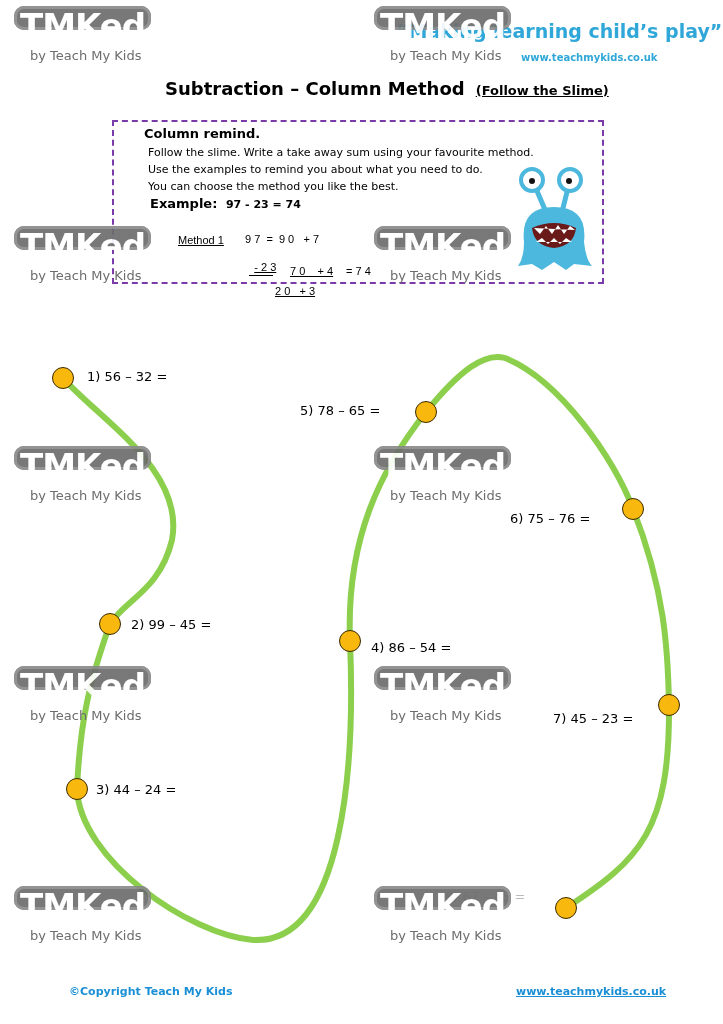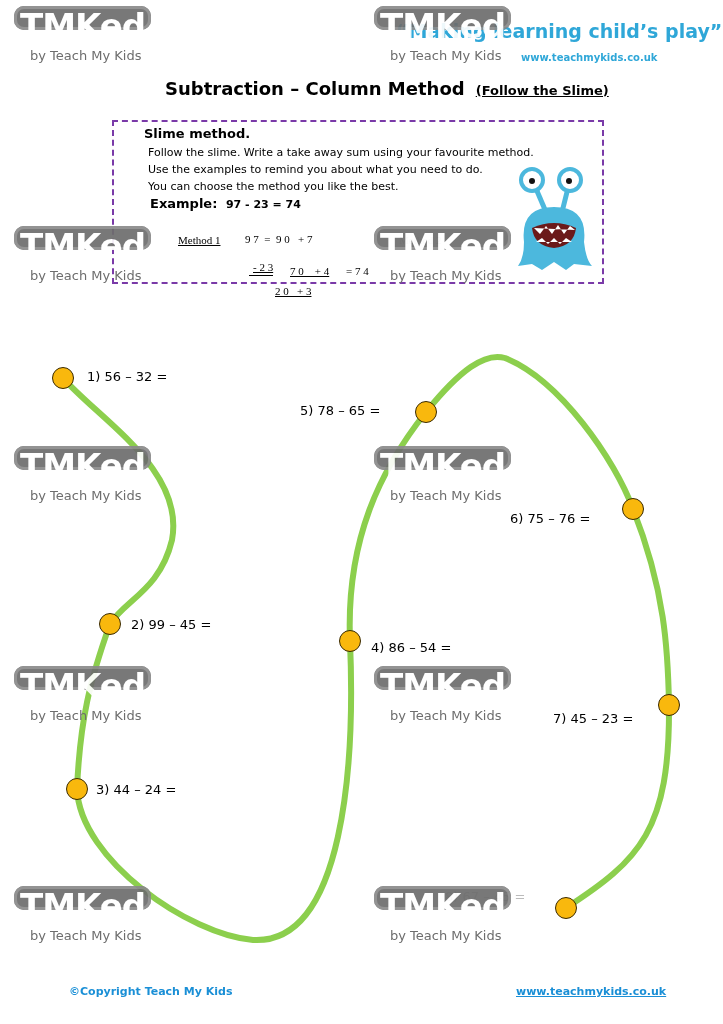--- a/index.html
+++ b/index.html
@@ -18,21 +18,21 @@
   .siteurl { position:absolute; left:521px; top:52px; font-family:"DejaVu Sans", sans-serif; font-weight:bold;
              font-size:10px; color:#2fa7d8; white-space:nowrap; }
   .title { position:absolute; left:165px; top:78px; white-space:nowrap; font-family:"DejaVu Sans", sans-serif; }
   .title .main { font-size:18px; font-weight:bold; }
   .title .sub { font-size:13px; font-weight:bold; text-decoration:underline; margin-left:6px; }
   .box { position:absolute; left:112px; top:120px; width:488px; height:160px; border:2px dashed #7a3aa8; }
   .box .h { position:absolute; left:30px; top:4px; font-size:13px; font-weight:bold; white-space:nowrap; }
   .box .l { position:absolute; left:34px; font-size:11px; white-space:nowrap; }
   .box .ex { position:absolute; left:36px; top:74px; font-size:13px; font-weight:bold; white-space:nowrap; }
   .box .ex .eq { font-size:11px; margin-left:4px; }
-  .m1 { position:absolute; font-size:11px; white-space:nowrap; font-family:Liberation Serif, serif; }
+  .m1 { position:absolute; font-size:11px; white-space:nowrap; font-family:Liberation Sans, sans-serif; }
   .u { text-decoration:underline; }
   .q { position:absolute; font-size:13px; white-space:nowrap; z-index:3; font-family:"DejaVu Sans", sans-serif; }
   .dot { position:absolute; width:22px; height:22px; border-radius:50%; background:#f9b80d;
          border:1.5px solid #3a2a00; box-sizing:border-box; z-index:4; }
   .footer-l { position:absolute; left:69px; top:985px; font-size:11px; font-weight:bold; color:#1a8fd6; white-space:nowrap; }
   .footer-r { position:absolute; left:516px; top:985px; font-size:11px; font-weight:bold; color:#1a8fd6; text-decoration:underline; white-space:nowrap; }
 </style>
 </head>
 <body>
 
@@ -46,21 +46,21 @@
   <div class="tm">TMKed</div>
   <div class="by">by Teach My Kids</div>
 </div>
 
 <div class="title">
   <span class="main">Subtraction – Column Method</span>
   <span class="sub">(Follow the Slime)</span>
 </div>
 
 <div class="box">
-  <div class="h">Slime method.</div>
+  <div class="h">Column remind.</div>
   <div class="l" style="top:24px;">Follow the slime.  Write a take away sum using your favourite method.</div>
   <div class="l" style="top:58px;">You can choose the method you like the best.</div>
   <div class="l" style="top:41px;">Use the examples to remind you about what you need to do.</div>
   <div class="ex">
     <span>Example:</span>
     <span class="eq">97 - 23 = 74</span>
   </div>
 
   <div class="m1 u" style="left:64px; top:112px;">Method 1</div>
   <div class="m1" style="left:131px; top:111px; white-space:pre;">9 7  =  9 0   + 7</div>

